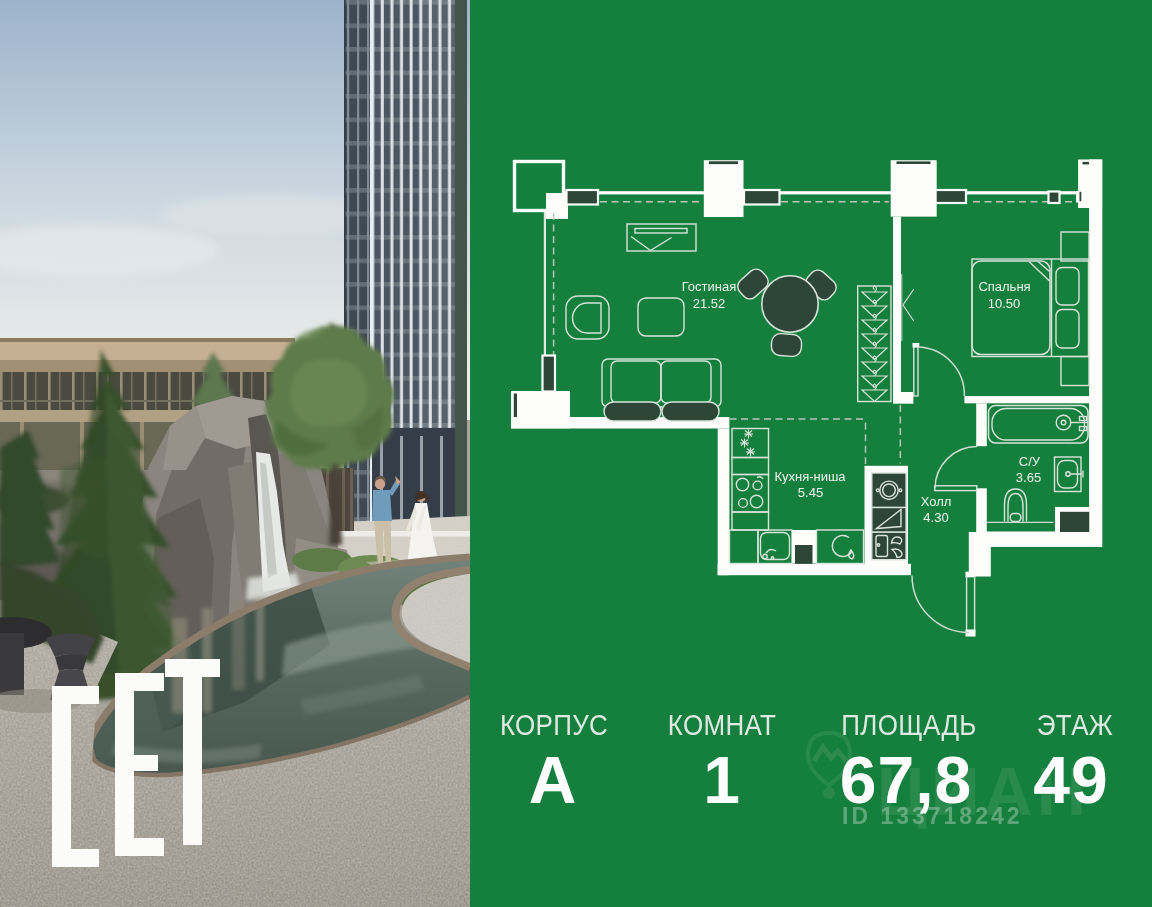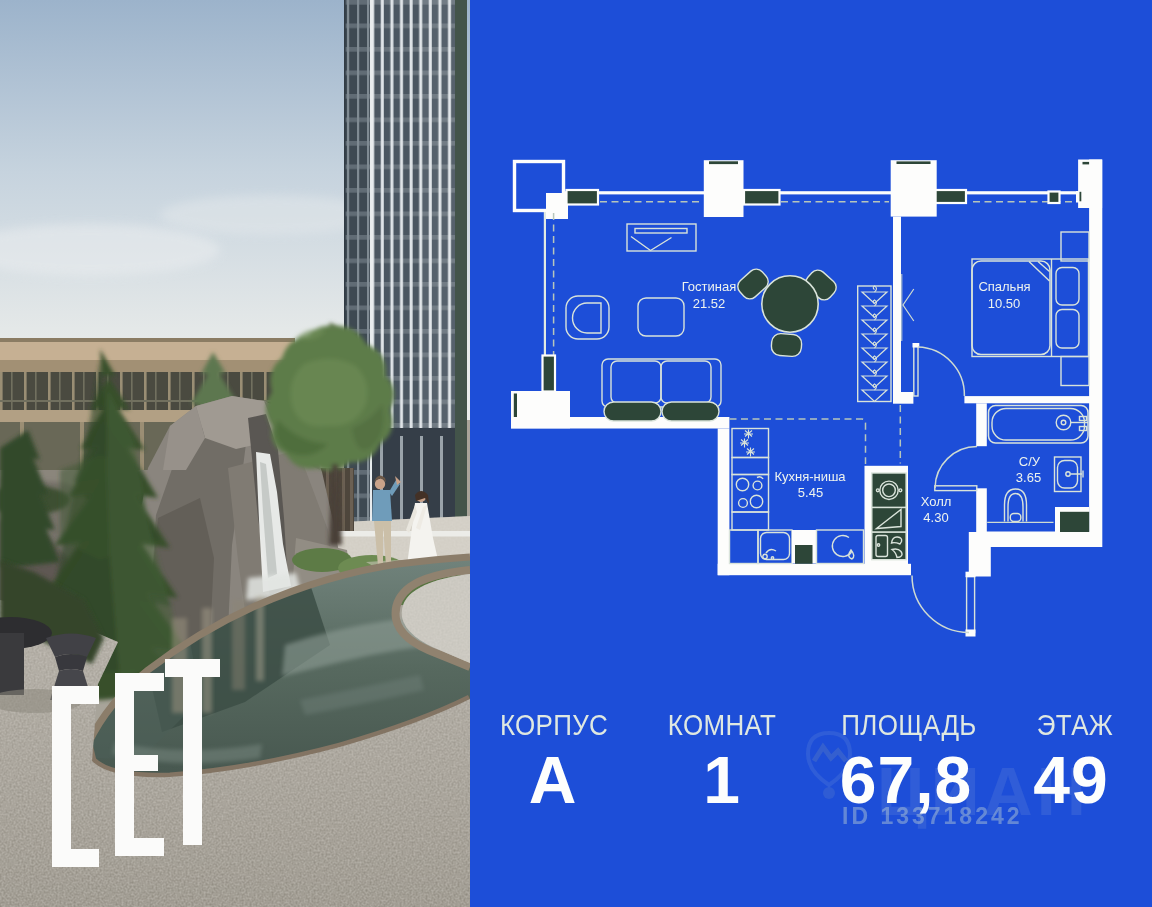--- a/index.html
+++ b/index.html
@@ -1,18 +1,18 @@
 <!DOCTYPE html>
 <html lang="ru"><head>
 <meta charset="utf-8">
 <title>СЕТ</title>
 <style>
   html,body{margin:0;padding:0;background:#2d4638;}
   #page{position:relative;width:1152px;height:907px;overflow:hidden;
-        background:#1d4ed8;font-family:"Liberation Sans",sans-serif;}
+        background:#15803d;font-family:"Liberation Sans",sans-serif;}
   #photo{position:absolute;left:0;top:0;width:470px;height:907px;}
   #plan{position:absolute;left:0;top:0;width:1152px;height:907px;}
   .lbl{position:absolute;color:#dfe8e1;font-size:26px;letter-spacing:0.3px;
        text-align:center;transform:translateX(-50%) scaleY(1.12);white-space:nowrap;}
   .val{position:absolute;color:#fdfefd;font-size:66px;font-weight:bold;
        text-align:center;transform:translateX(-50%);white-space:nowrap;letter-spacing:1px;}
 </style>
 </head>
 <body>
 <div id="page">

